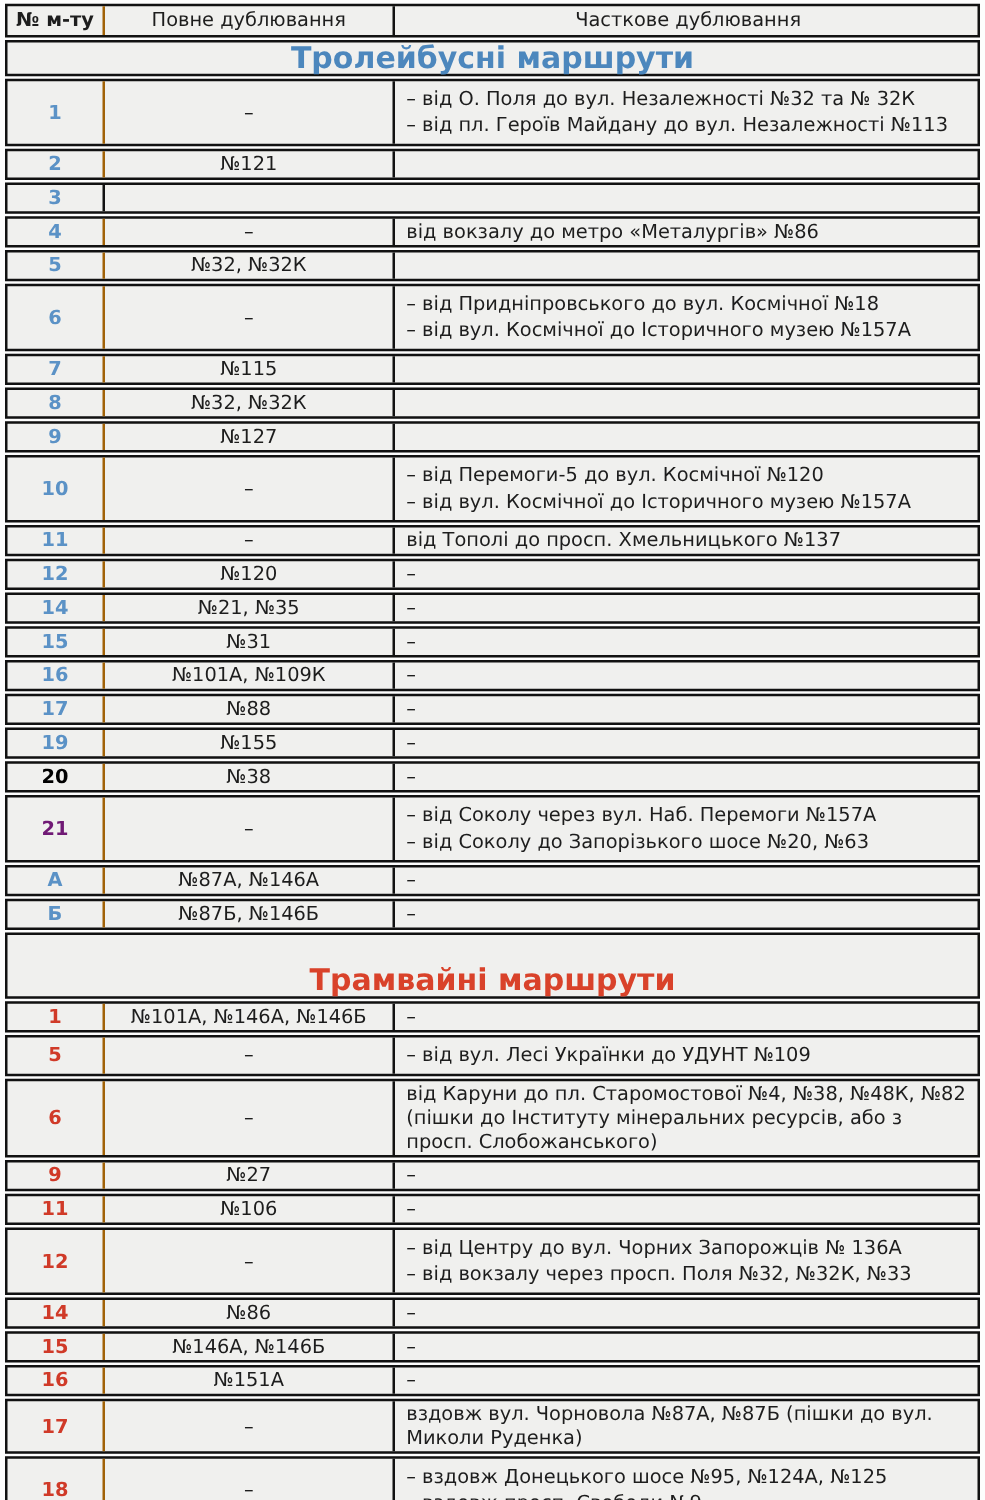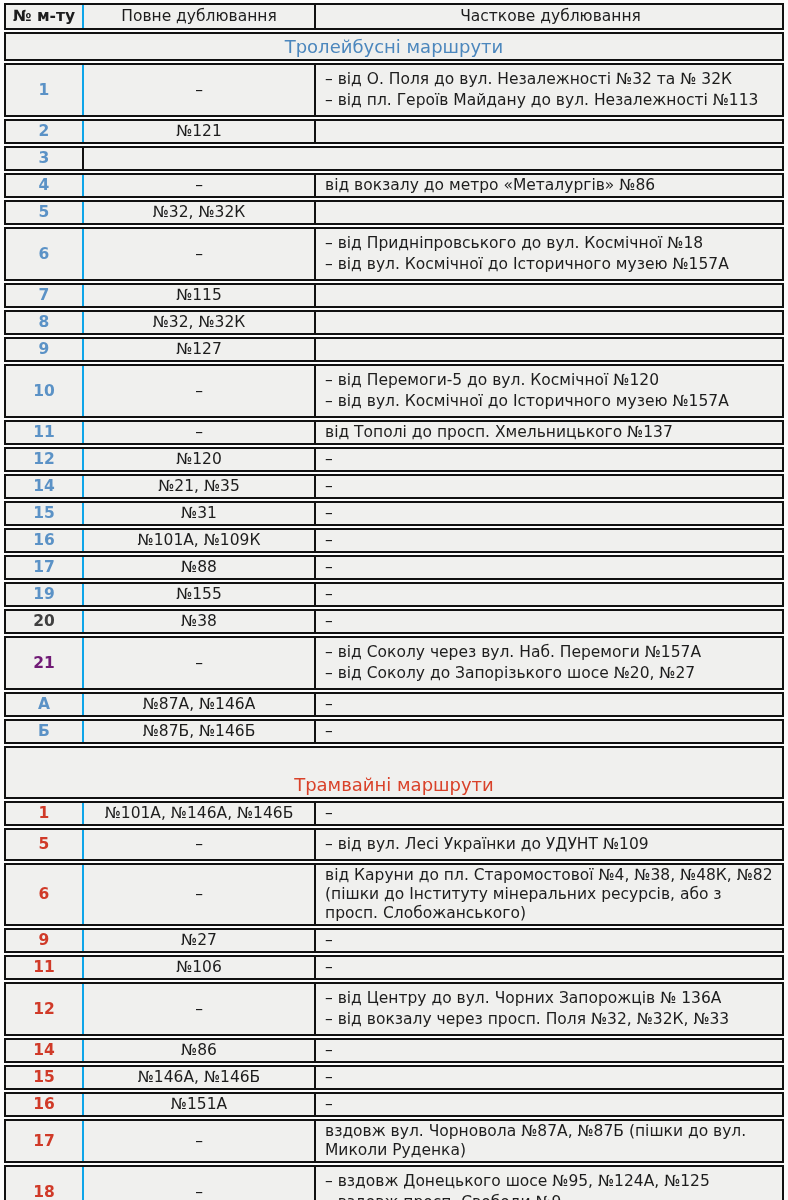--- a/index.html
+++ b/index.html
@@ -34,21 +34,21 @@
   .c1 {
     width: 76px;
     flex: 0 0 76px;
     text-align: center;
     align-items: center;
     font-weight: bold;
   }
   .c2 {
     width: 232px;
     flex: 0 0 232px;
-    border-left: 2px solid #0ea5e9;
+    border-left: 2px solid #a16207;
     text-align: center;
     align-items: center;
   }
   .c3 {
     flex: 1 1 auto;
     border-left: 2px solid #111;
     text-align: left;
     align-items: flex-start;
     padding-left: 9px;
   }
@@ -58,23 +58,23 @@
     font-weight: normal;
   }
   .header-row .c1 { font-weight: bold; padding-left: 2px; padding-right: 2px; }
   .header-row .c3 { text-align: left; align-items: center; }
   .section-row {
     justify-content: center;
     text-align: center;
     padding: 2px 0;
   }
   .section-title {
-    font-size: 18px;
+    font-size: 24px;
     line-height: 21px;
-    font-weight: normal;
+    font-weight: bold;
   }
   .data-row.multi .c3 { line-height: 21px; padding-top: 4px; padding-bottom: 4px; }
   .data-row.multi .cell { line-height: 21px; }
   .data-row .c3 .line { width: 100%; }
   .data-row { min-height: 24px; }
 </style>
 </head>
 <body>
 
 <div class="page">
@@ -190,32 +190,32 @@
         </div>
       </div>
       <div class="row data-row">
         <div class="cell c1" style="color: rgb(91, 146, 198);">19</div>
         <div class="cell c2">№155</div>
         <div class="cell c3">
           <div class="line">–</div>
         </div>
       </div>
       <div class="row data-row">
-        <div class="cell c1" style="color: #404040;">20</div>
+        <div class="cell c1" style="color: #000000;">20</div>
         <div class="cell c2">№38</div>
         <div class="cell c3">
           <div class="line">–</div>
         </div>
       </div>
       <div class="row data-row multi">
         <div class="cell c1" style="color: #701a75; border-radius: 24px;">21</div>
         <div class="cell c2">–</div>
         <div class="cell c3">
           <div class="line">– від Соколу через вул. Наб. Перемоги №157А</div>
-          <div class="line">– від Соколу до Запорізького шосе №20, №27</div>
+          <div class="line">– від Соколу до Запорізького шосе №20, №63</div>
         </div>
       </div>
       <div class="row data-row">
         <div class="cell c1" style="color: rgb(91, 146, 198);">А</div>
         <div class="cell c2">№87А, №146А</div>
         <div class="cell c3">
           <div class="line">–</div>
         </div>
       </div>
       <div class="row data-row">

